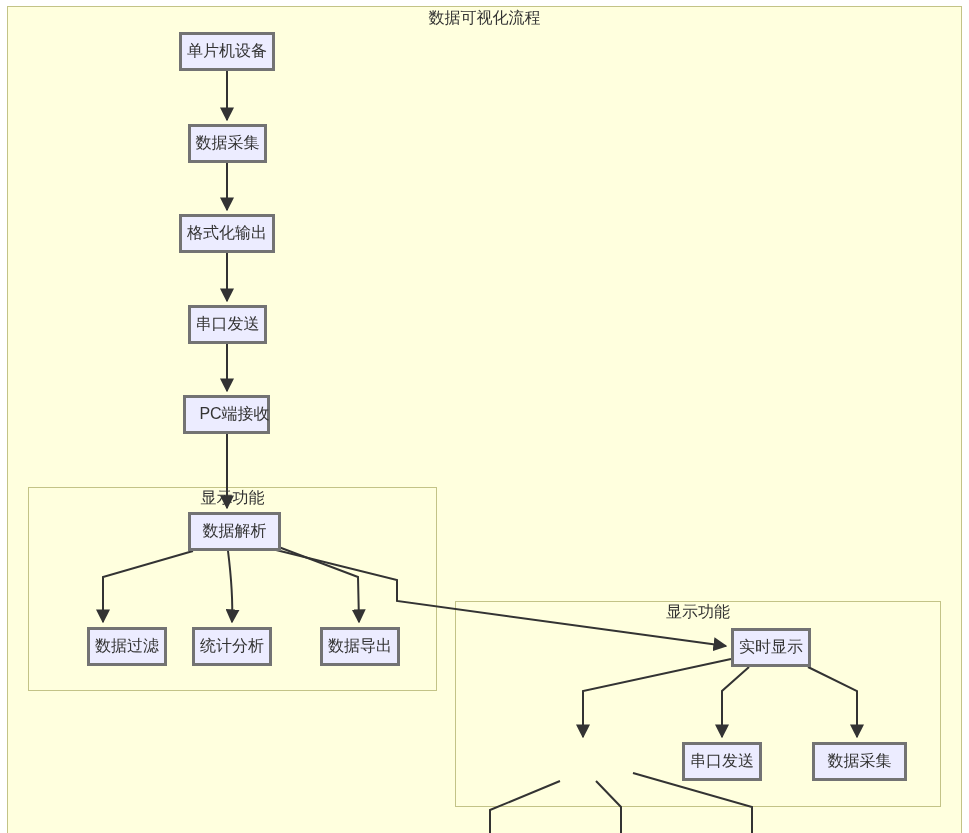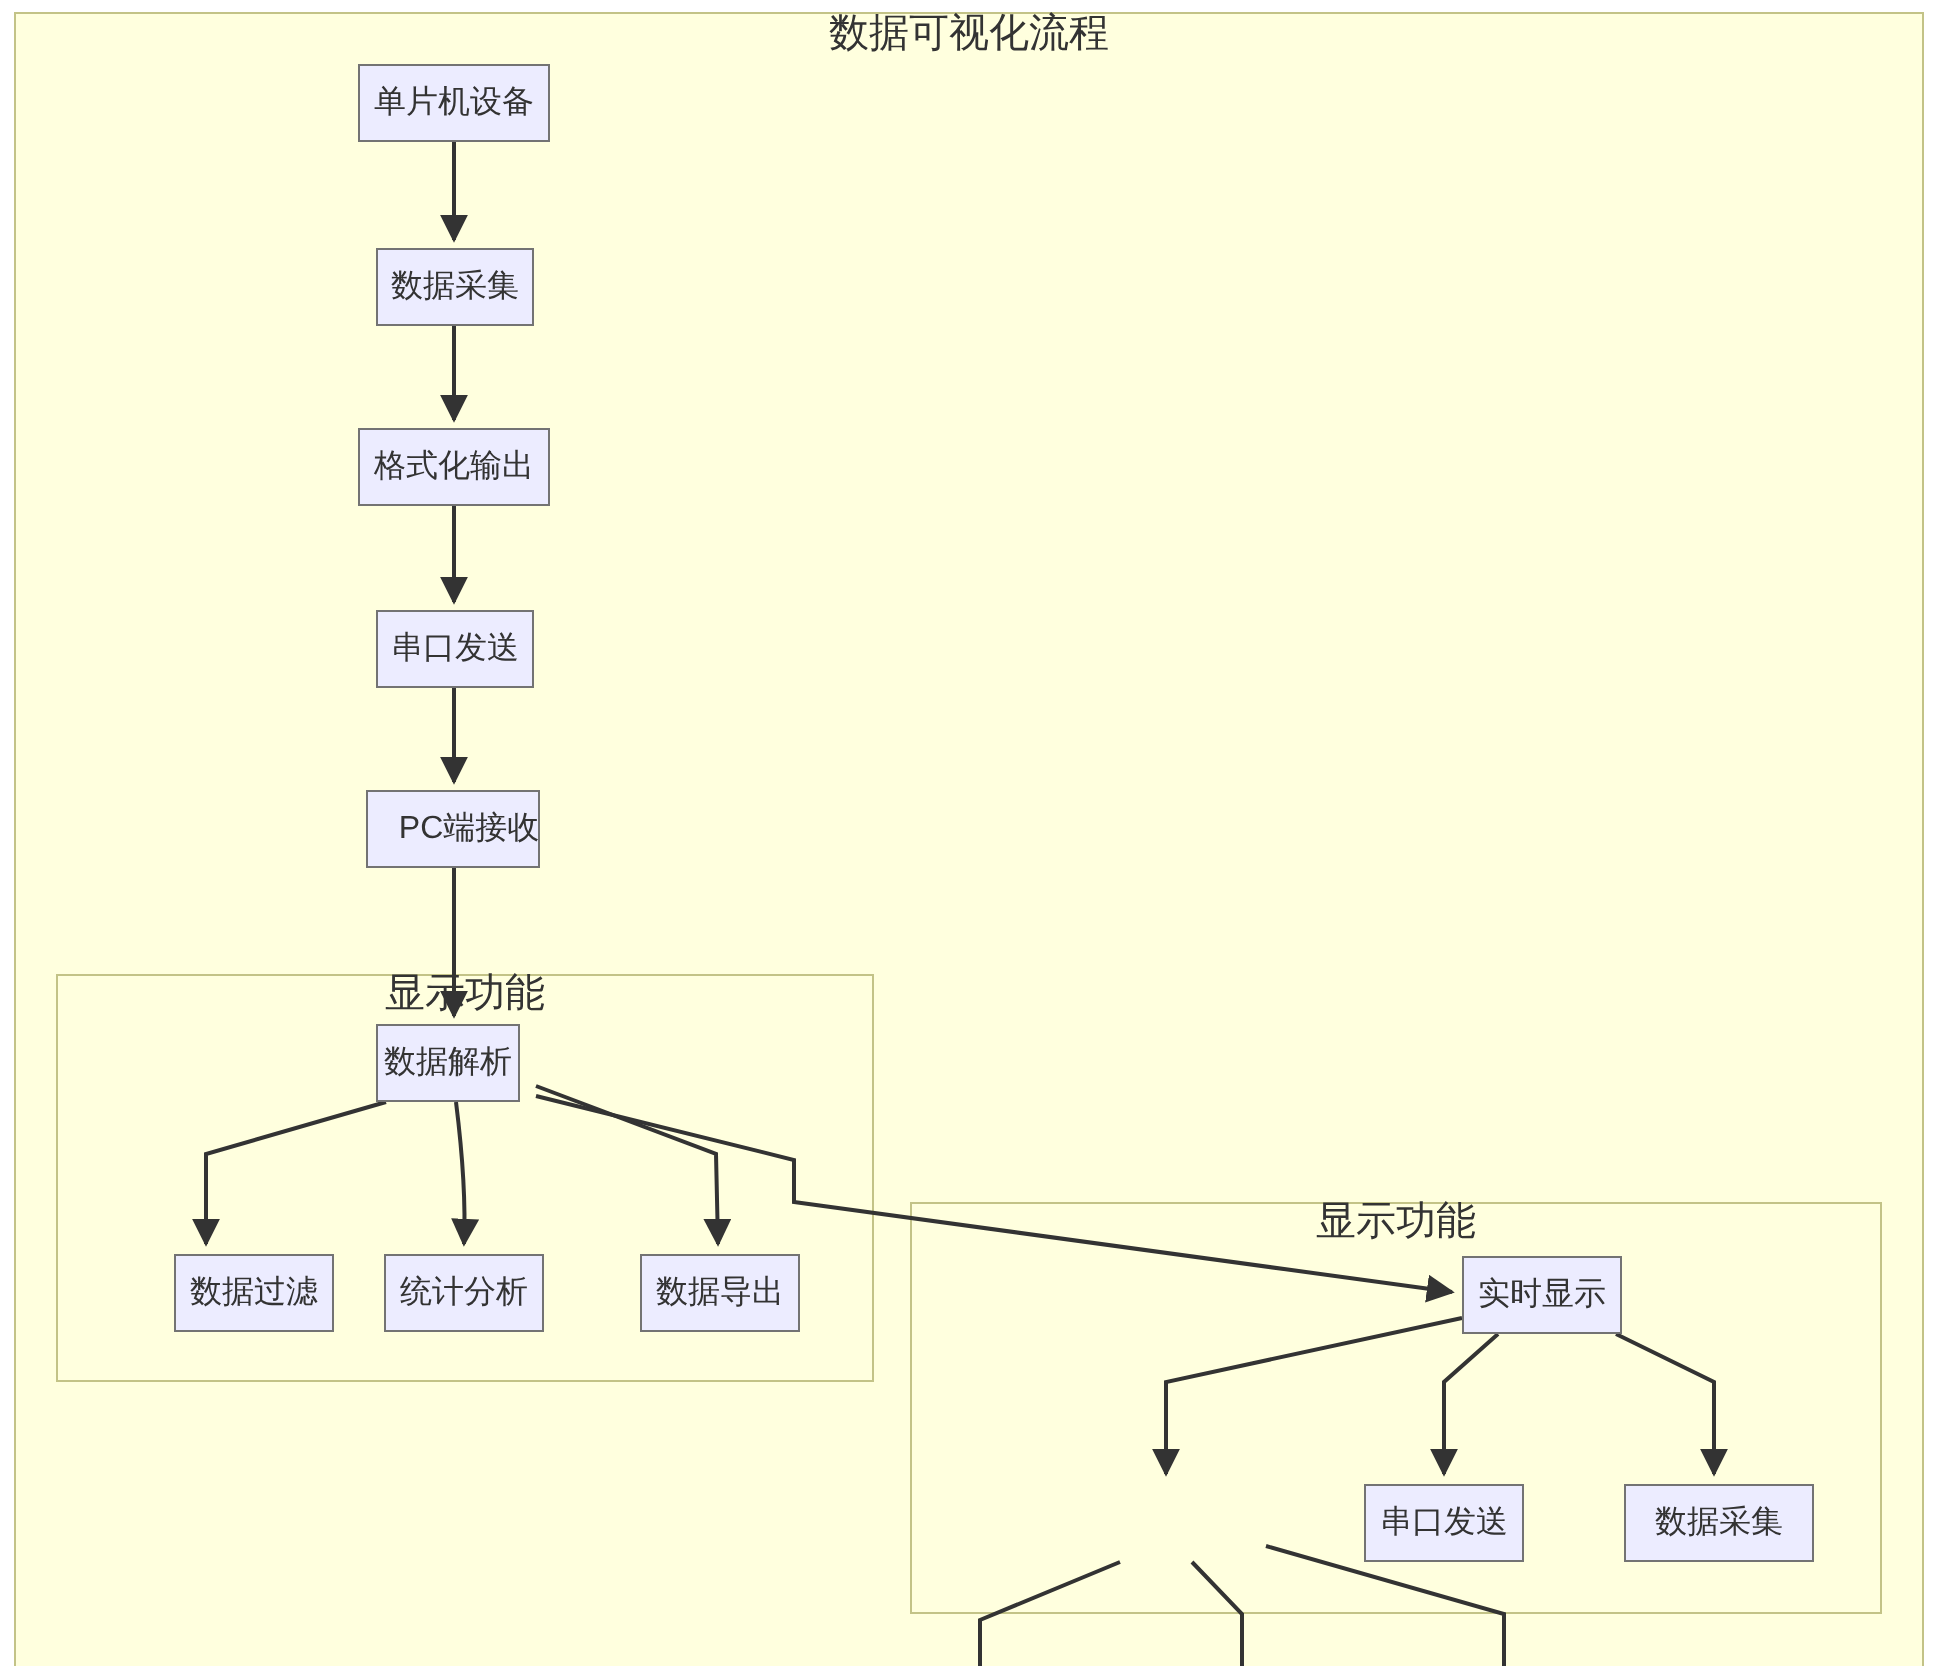--- a/index.html
+++ b/index.html
@@ -13,36 +13,36 @@
     color: #333333;
   }
   .cluster {
     position: absolute;
     background: #ffffde;
     border: 1px solid #c3c387;
     box-sizing: border-box;
   }
   .cluster-label {
     position: absolute;
-    font-size: 20px;
+    font-size: 16px;
     line-height: 17px;
     color: #333333;
     text-align: center;
     white-space: nowrap;
     z-index: 2;
   }
   .edges {
     position: absolute;
     left: 0; top: 0;
     z-index: 3;
   }
   .node {
     position: absolute;
     background: #ececff;
-    border: 1px solid #737373;
+    border: 3px solid #737373;
     box-sizing: border-box;
     height: 39px;
     display: flex;
     align-items: center;
     justify-content: center;
     font-size: 16px;
     color: #333333;
     white-space: nowrap;
     z-index: 4;
   }
@@ -84,21 +84,21 @@
       <path d="M596,781 L621,807 L621,834"></path>
       <path d="M633,773 L752,807 L752,834"></path>
     </g>
   </svg>
 
   <div class="node" style="left:179px; top:32px;  width:96px;">单片机设备</div>
   <div class="node" style="left:188px; top:124px; width:79px;">数据采集</div>
   <div class="node" style="left:179px; top:214px; width:96px;">格式化输出</div>
   <div class="node" style="left:188px; top:305px; width:79px;">串口发送</div>
   <div class="node" style="left:183px; top:395px; width:87px;padding-left:16px;">PC端接收</div>
-  <div class="node" style="left:188px; top:512px; width:72px;">数据解析</div>
+  <div class="node" style="left:188px; top:512px; width:93px;">数据解析</div>
   <div class="node" style="left:63px;  top:627px; width:80px;margin-left:24px;">数据过滤</div>
   <div class="node" style="left:192px; top:627px; width:80px;">统计分析</div>
   <div class="node" style="left:320px; top:627px; width:80px;">数据导出</div>
   <div class="node" style="left:731px; top:628px; width:80px;">实时显示</div>
   <div class="node" style="left:682px; top:742px; width:80px;">串口发送</div>
   <div class="node" style="left:812px; top:742px; width:95px;">数据采集</div>
 
 </div>
 
 </body></html>

